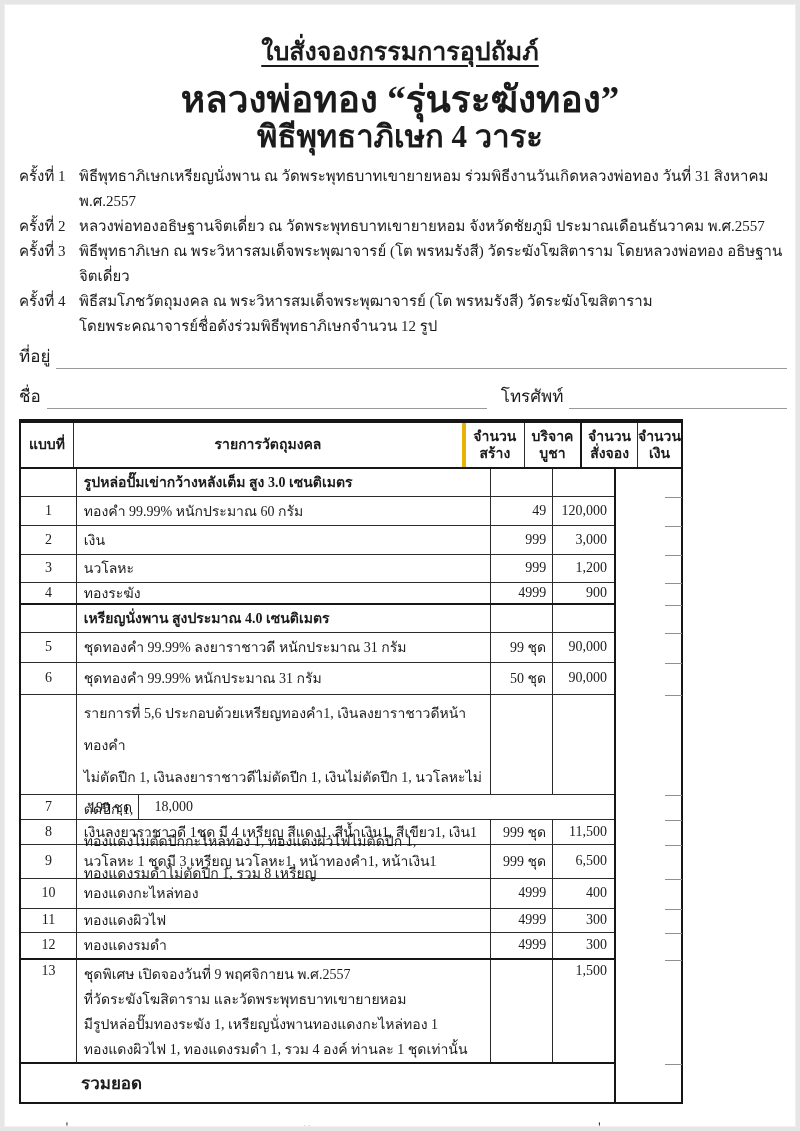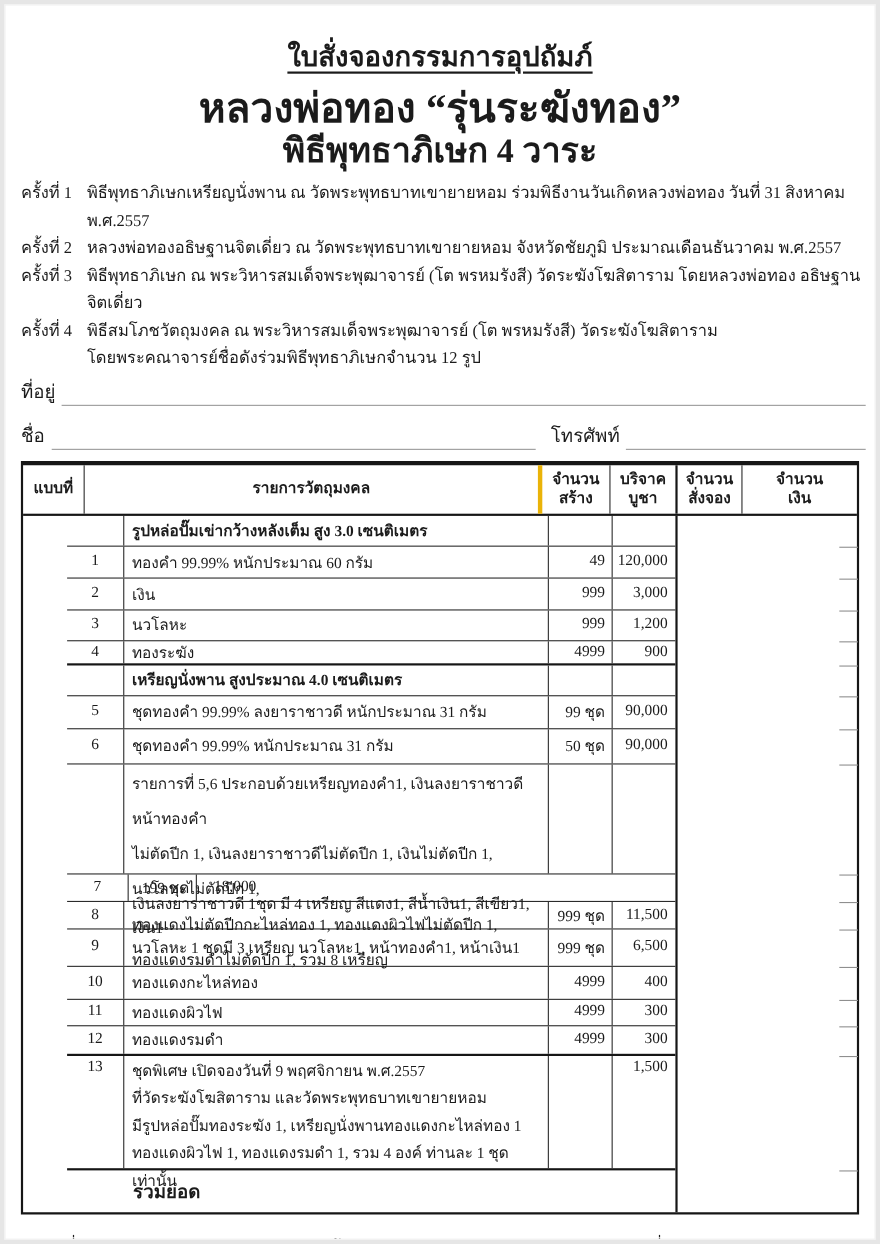--- a/index.html
+++ b/index.html
@@ -21,31 +21,31 @@
   .cer-text { flex:1; }
   
   .form-line { display:flex; align-items:flex-end; margin:0 8px 0 14px; font-size:17px; }
   .name-row { margin-top:12px; height:28px; }
   .addr-row { margin-top:2px; height:28px; }
   .lbl { white-space:nowrap; padding-right:6px; }
   .fill { border-bottom:1px solid #9a9a9a; height:22px; }
   .fill.grow { flex:1; }
   .fill.namew { flex:0 0 440px; margin-right:14px; }
   
-  .tbl { width:762px; margin:10px 0 14px 14px; border:2px solid #161616; border-top-width:4px; }
+  .tbl { width:664px; margin:10px 0 14px 14px; border:2px solid #161616; border-top-width:4px; }
   .thead { display:flex; height:46px; border-bottom:2px solid #161616; font-size:14px; font-weight:bold; }
   .thead > div { display:flex; flex-direction:column; align-items:center; justify-content:center; line-height:17px; }
   .h-no     { width:56px;  border-right:1px solid #2b2b2b; }
   .h-item   { width:416px; border-right:4px solid #eab308; }
   .h-made   { width:62px;  border-right:1px solid #2b2b2b; }
   .h-price  { width:61px;  border-right:2px solid #161616; }
   .h-order  { width:59px;  border-right:1px solid #2b2b2b; }
   .h-amount { flex:1; }
   .tbody { display:flex; }
-  .bleft { width:595px; border-right:2px solid #161616;padding-left:40px; }
+  .bleft { width:595px; border-right:2px solid #161616; }
   .bright { flex:1; position:relative; }
   .tick { position:absolute; right:-1px; width:17px; height:1px; background:#8f8f8f; display:block; }
   .trow { display:flex; border-bottom:1px solid #2b2b2b; font-size:14px; }
   .c-no    { width:56px;  border-right:1px solid #2b2b2b; display:flex; align-items:center; justify-content:center; }
   .c-desc  { width:416px; border-right:1px solid #2b2b2b; padding:0 7px; display:flex; align-items:center; }
   .c-made  { width:62px;  border-right:1px solid #2b2b2b; display:flex; align-items:center; justify-content:flex-end; padding-right:6px; }
   .c-price { width:61px;  display:flex; align-items:center; justify-content:flex-end; padding-right:7px; }
   .trow.section .c-desc { font-weight:bold; }
   .trow.thickb { border-bottom-width:2px; border-bottom-color:#161616; }
   .trow.multi .c-no, .trow.multi .c-made, .trow.multi .c-price { align-items:flex-start; padding-top:3px; }

